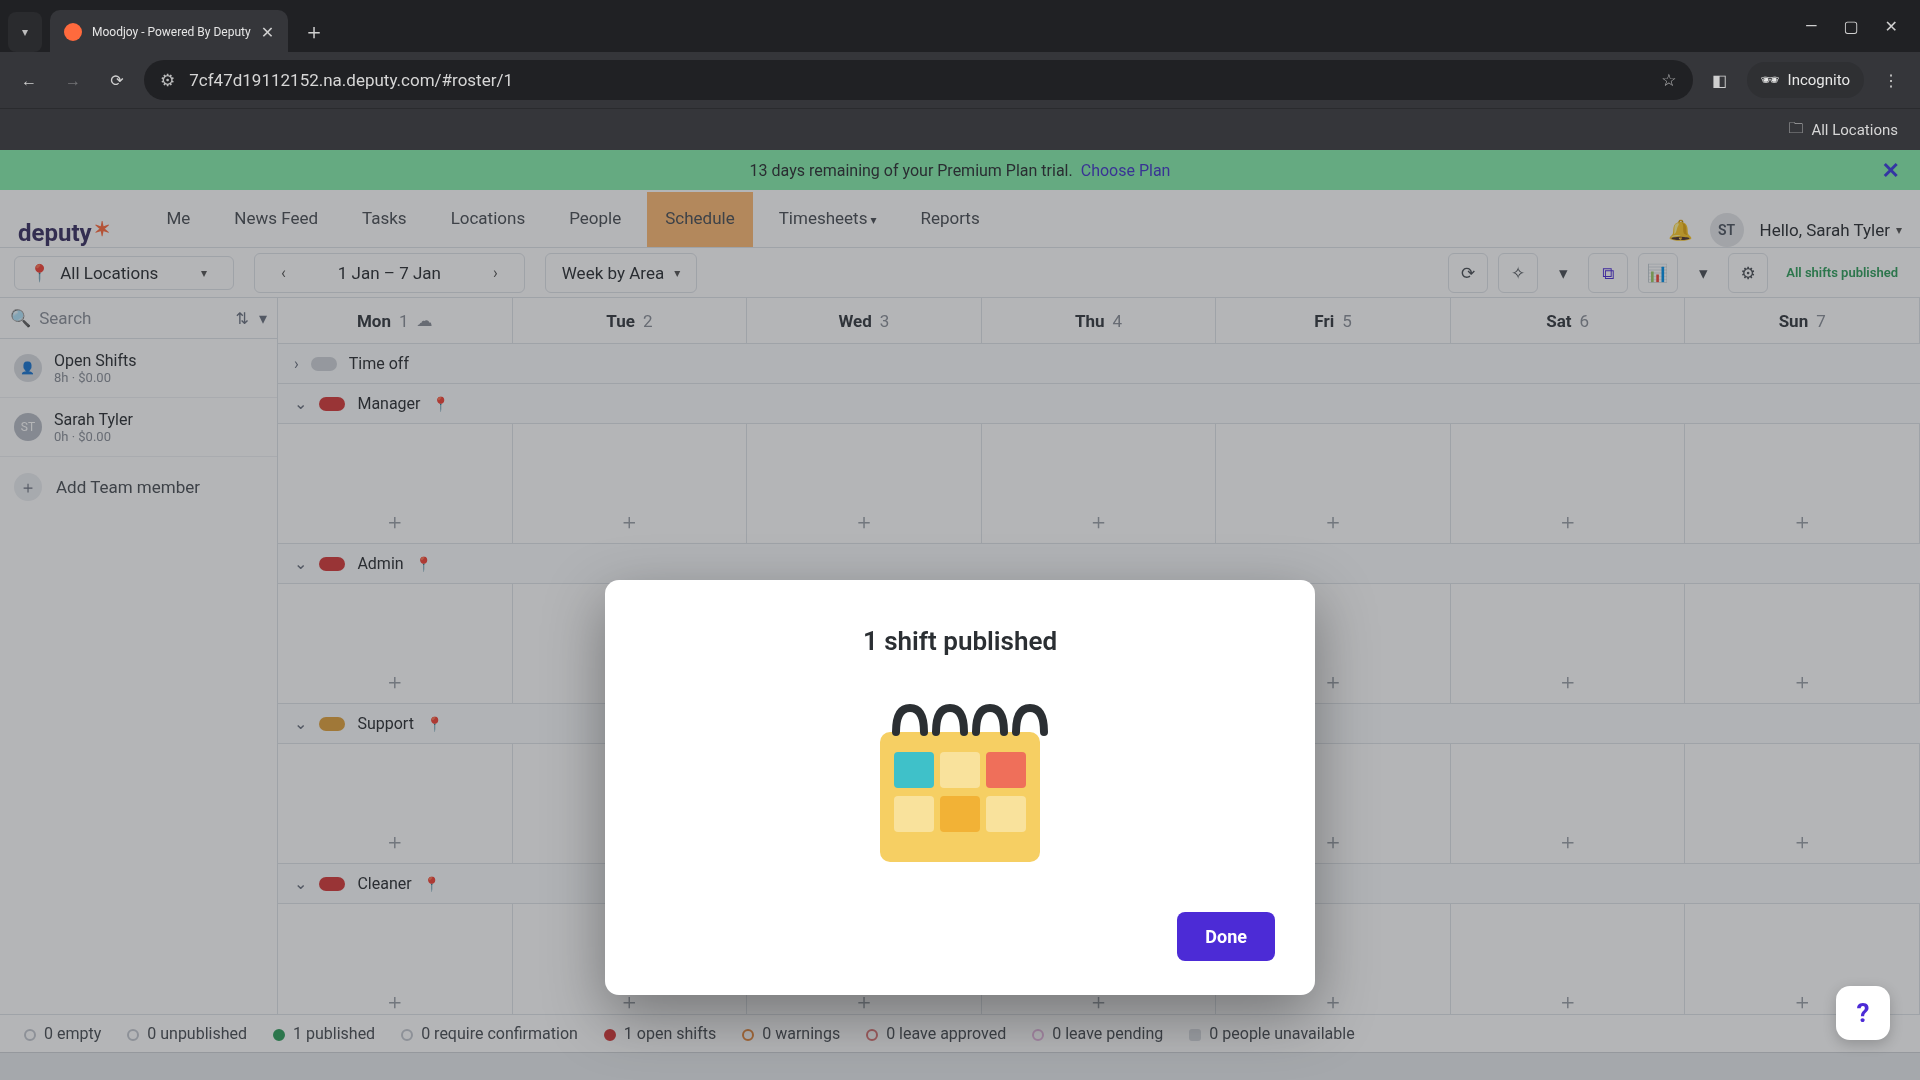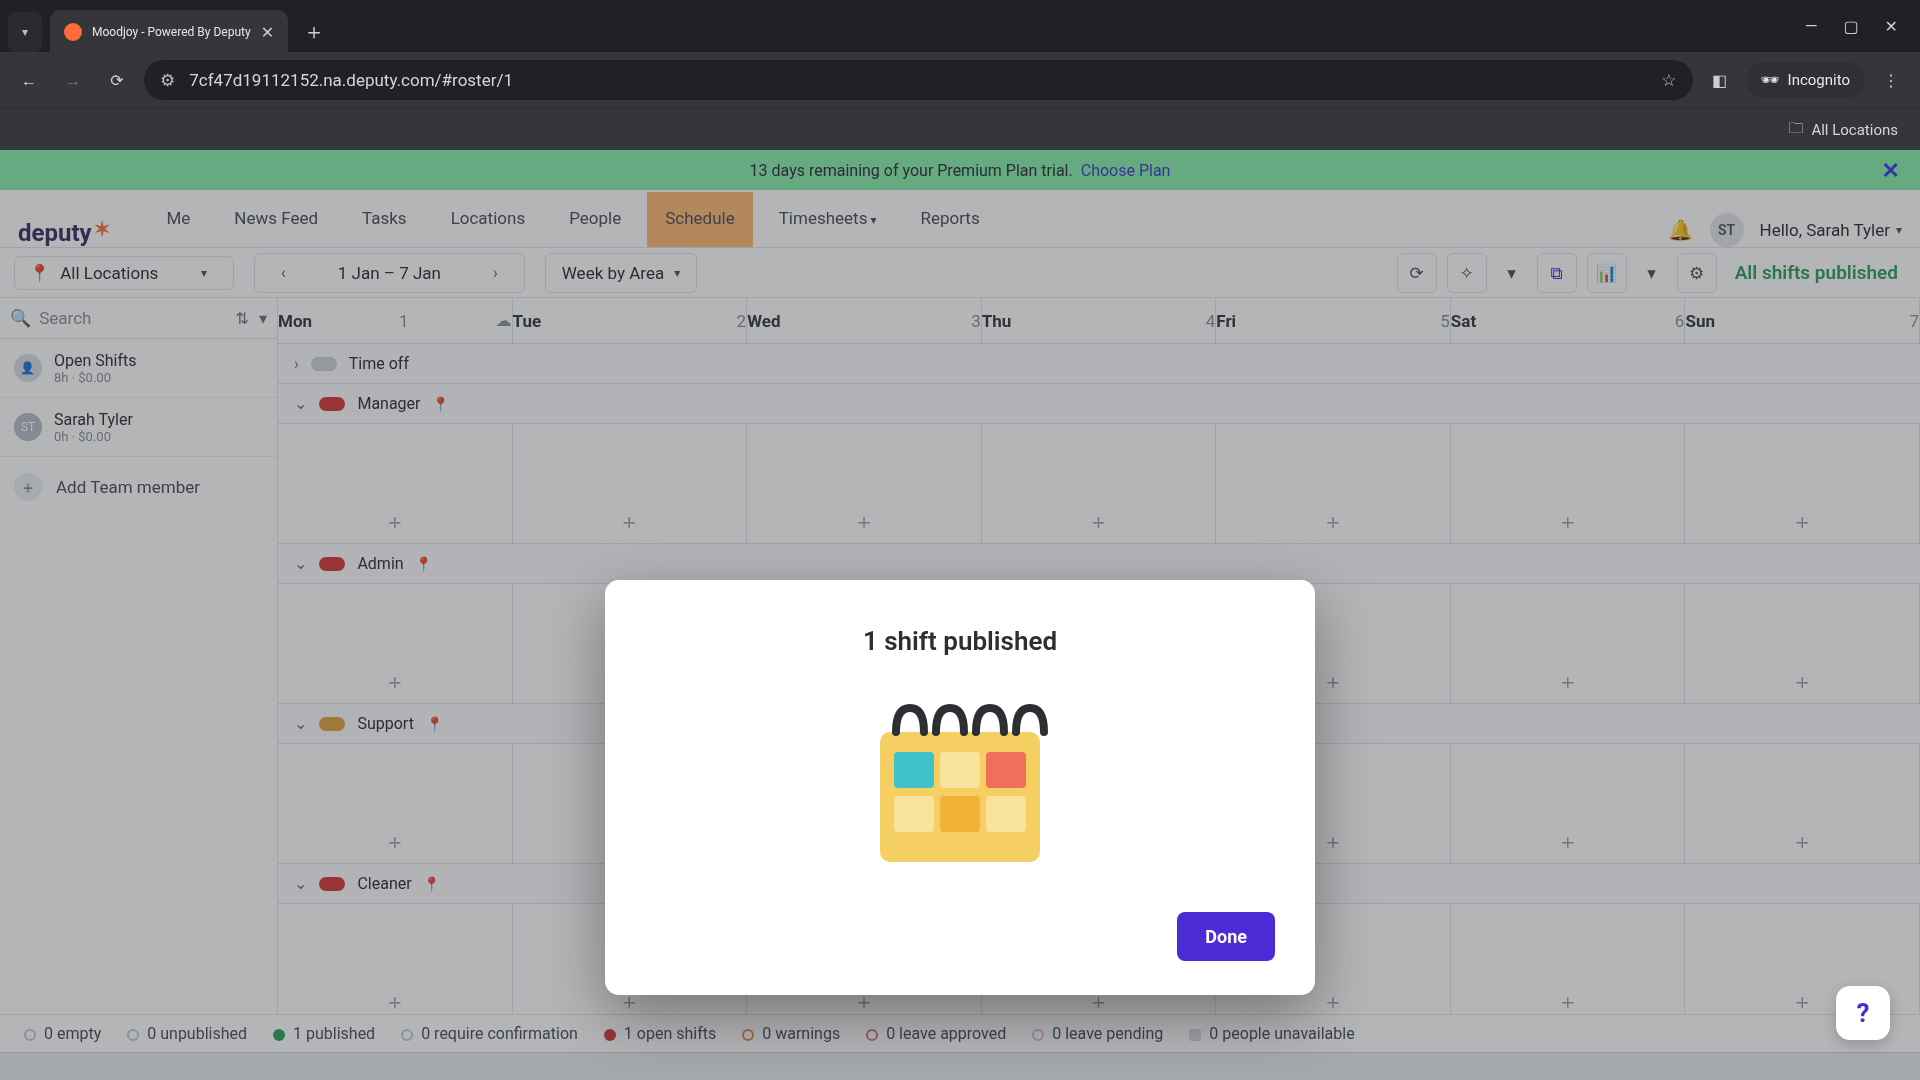--- a/index.html
+++ b/index.html
@@ -57,39 +57,39 @@
   .caret{font-size:12px;color:#555}
 
   .subbar{height:50px;border-bottom:1px solid var(--border);display:flex;align-items:center;gap:20px;padding:0 14px}
   .loc-pill{display:flex;align-items:center;gap:10px;padding:6px 26px 6px 14px;border:1px solid var(--border);border-radius:6px;color:#2b2f33;font-size:17px;min-width:220px;justify-content:space-between}
   .date-nav{display:flex;align-items:center;gap:18px;border:1px solid var(--border);border-radius:6px;height:40px;padding:0 16px}
   .date-nav .arrow{color:#555;font-size:16px;padding:6px 10px}
   .date-range{font-size:17px;color:#2b2f33;padding:0 24px}
   .view-pill{display:flex;align-items:center;gap:10px;color:#2b2f33;font-size:17px;border:1px solid var(--border);border-radius:6px;height:40px;padding:0 16px}
   .sub-right{margin-left:auto;display:flex;align-items:center;gap:10px}
   .ibtn{width:40px;height:40px;border:1px solid var(--border);border-radius:6px;display:flex;align-items:center;justify-content:center;color:#4a4f55;font-size:17px}
-  .pub-status{color:var(--green);font-weight:600;font-size:19px;padding:0 8px}
+  .pub-status{color:var(--green);font-weight:600;font-size:13px;padding:0 8px}
 
   .content{flex:1;display:flex;min-height:0}
   .side{width:278px;border-right:1px solid var(--border);display:flex;flex-direction:column}
   .side-search{display:flex;align-items:center;gap:8px;padding:10px 10px;border-bottom:1px solid var(--border)}
   .side-search .sbox{flex:1;display:flex;align-items:center;gap:8px;color:#8a8f98;font-size:17px}
   .side-search .sicons{display:flex;gap:10px;align-items:center;color:#6b7280}
   .row{display:flex;align-items:center;gap:12px;padding:12px 14px;border-bottom:1px solid #eef0f3}
   .circle{width:28px;height:28px;border-radius:50%;background:#d9dce1;display:flex;align-items:center;justify-content:center;color:#6e7580;font-size:12px}
   .circle.av{background:#b7bcc5;color:#fff}
   .row .txts{display:flex;flex-direction:column}
   .row .t1{font-size:16px;color:#2b2f33}
   .row .t2{font-size:13px;color:#8a8f98}
   .addmember{display:flex;align-items:center;gap:14px;padding:16px 14px;color:#4a4f55;font-size:17px}
   .plusround{width:28px;height:28px;border-radius:50%;background:#eceef1;display:flex;align-items:center;justify-content:center;color:#6b7280}
 
   .grid{flex:1;overflow:hidden;position:relative;display:flex;flex-direction:column}
   .dayhead{display:grid;grid-template-columns:repeat(7,1fr);border-bottom:1px solid var(--border);height:46px}
-  .daycell{display:flex;align-items:center;justify-content:space-between;gap:8px;font-size:17px;color:#353a40;border-right:1px solid var(--border)}
+  .daycell{display:flex;align-items:center;justify-content:center;gap:8px;font-size:17px;color:#353a40;border-right:1px solid var(--border)}
   .daycell .dim{color:#8a8f98}
   .cloud{font-size:16px;color:#8a8f98}
   .groups{flex:1;overflow:auto}
   .ghead{display:flex;align-items:center;gap:12px;padding:10px 16px;border-bottom:1px solid var(--border);background:#fbfcfd}
   .chev{color:#6b7280}
   .pill{width:26px;height:14px;border-radius:7px;display:inline-block}
   .pill.grey{background:#cfd3d9}
   .pill.red{background:#d63a3a}
   .pill.amber{background:#e0a23c}
   .gname{font-size:16px;color:#2b2f33}

